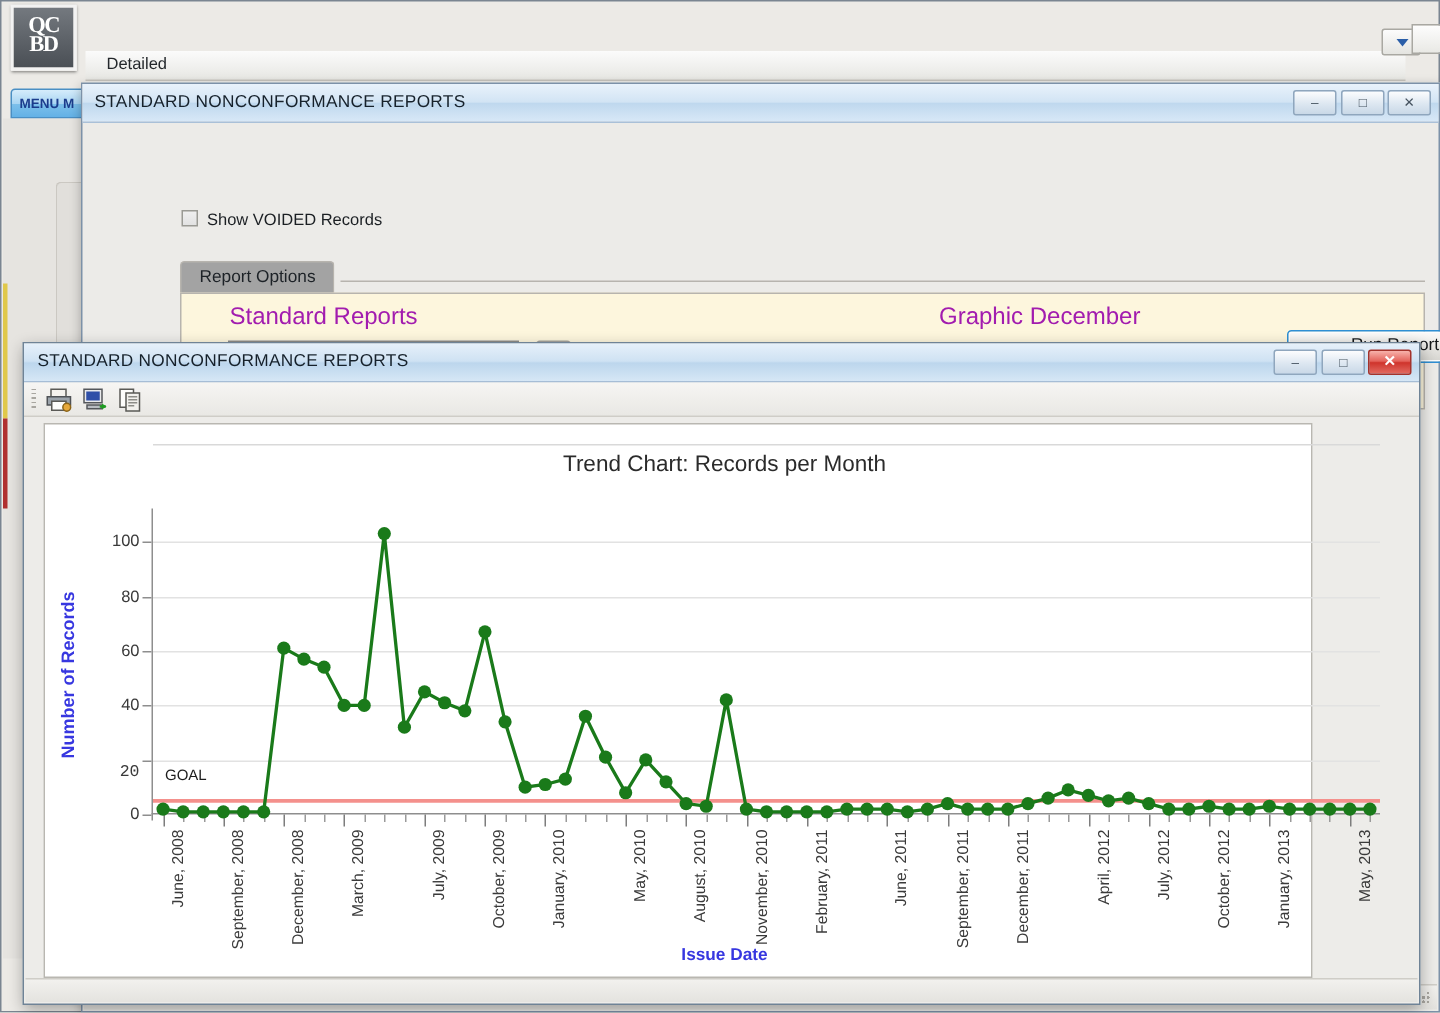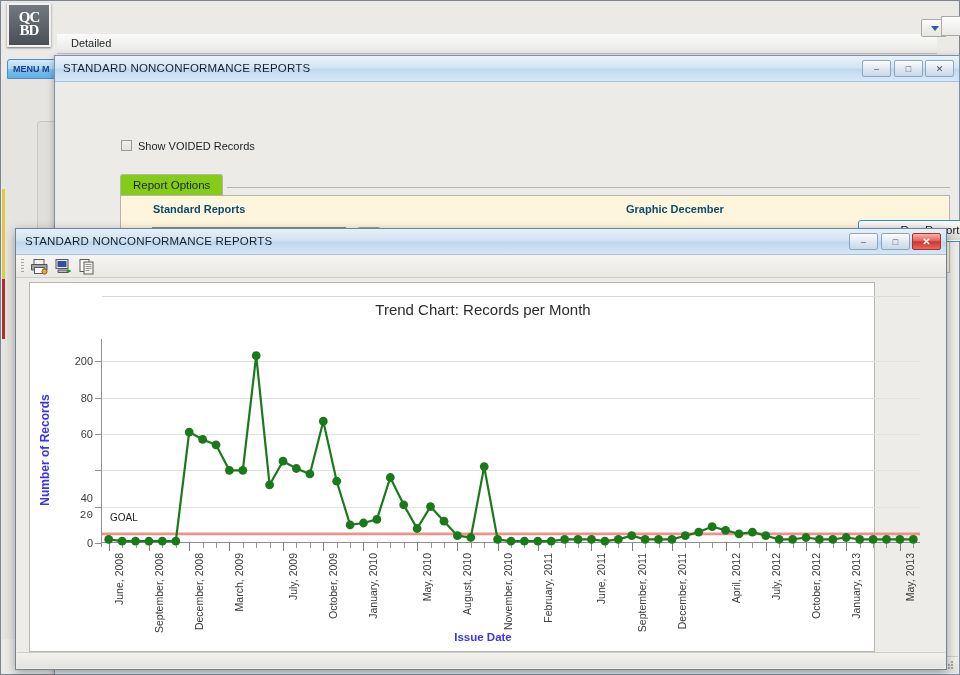--- a/index.html
+++ b/index.html
@@ -122,33 +122,33 @@
   .chk{
     display:inline-block; width:11px; height:11px; vertical-align:-1px;
     background:linear-gradient(to bottom,#efefef,#e2e2e2);
     border:1px solid #9a9a94; margin-right:6px;
   }
 
   
   #tabstrip{ position:absolute; left:65px; top:118px; width:830px; height:22px; }
   #tab-report-options{
     position:absolute; left:0; top:0; height:22px; padding:4px 12px 0 12px;
-    background:#84cc16; border:1px solid #b7b4ae; border-bottom:none;
+    background:#a3a3a3; border:1px solid #b7b4ae; border-bottom:none;
     border-radius:3px 3px 0 0; font-size:11.5px; color:#1d2227;
   }
   #tab-rest{
     position:absolute; left:107px; top:13px; right:0; height:9px;
     border-top:1px solid #b7b4ae; background:#ecebe8;
   }
   #options-panel{
     position:absolute; left:65px; top:139px; width:830px; height:78px;
     background:#fdf6dd; border:1px solid #b7b4ae;
   }
   .grp-title{
-    position:absolute; font-size:11px; font-weight:bold; color:#0c4a6e;
+    position:absolute; font-size:16px; font-weight:normal; color:#a21caf;
   }
   #grp-standard{ left:32px; top:7px; }
   #grp-graphic{ left:505px; top:7px; }
 
   .radio{
     position:absolute; width:12px; height:12px; border-radius:50%;
     background:radial-gradient(circle at 40% 35%,#fefefe,#e3e3e0);
     border:1px solid #9a9a94;
   }
   .radio.on::after{
@@ -434,27 +434,27 @@
           <div class="gridline" style="top: 90.9091px;"></div>
           <div class="gridline" style="top: 54.5455px;"></div>
           <div class="gridline" style="top: 18.1818px;"></div>
         </div>
       <div id="ytick-layer">
           <div class="ytick-mark" style="top: 200px;"></div>
           <div class="ytick-lbl" style="top: 200px;">0</div>
           <div class="ytick-mark" style="top: 163.636px;"></div>
           <div class="ytick-lbl" style="top: 172px; font-family: Liberation Mono, monospace;">20</div>
           <div class="ytick-mark" style="top: 127.273px;"></div>
-          <div class="ytick-lbl" style="top: 127.273px; margin-top: 28px;">40</div>
+          <div class="ytick-lbl" style="top: 127.273px;">40</div>
           <div class="ytick-mark" style="top: 90.9091px;"></div>
           <div class="ytick-lbl" style="top: 90.9091px;">60</div>
           <div class="ytick-mark" style="top: 54.5455px;"></div>
           <div class="ytick-lbl" style="top: 54.5455px;">80</div>
           <div class="ytick-mark" style="top: 18.1818px;"></div>
-          <div class="ytick-lbl" style="top: 18.1818px;">200</div>
+          <div class="ytick-lbl" style="top: 18.1818px;">100</div>
         </div>
       <div id="xtick-layer">
           <div class="xtick major" style="left: 6.70492px;"></div>
           <div class="xtick" style="left: 20.1148px;"></div>
           <div class="xtick" style="left: 33.5246px;"></div>
           <div class="xtick major" style="left: 46.9344px;"></div>
           <div class="xtick" style="left: 60.3443px;"></div>
           <div class="xtick" style="left: 73.7541px;"></div>
           <div class="xtick major" style="left: 87.1639px;"></div>
           <div class="xtick" style="left: 100.574px;"></div>

